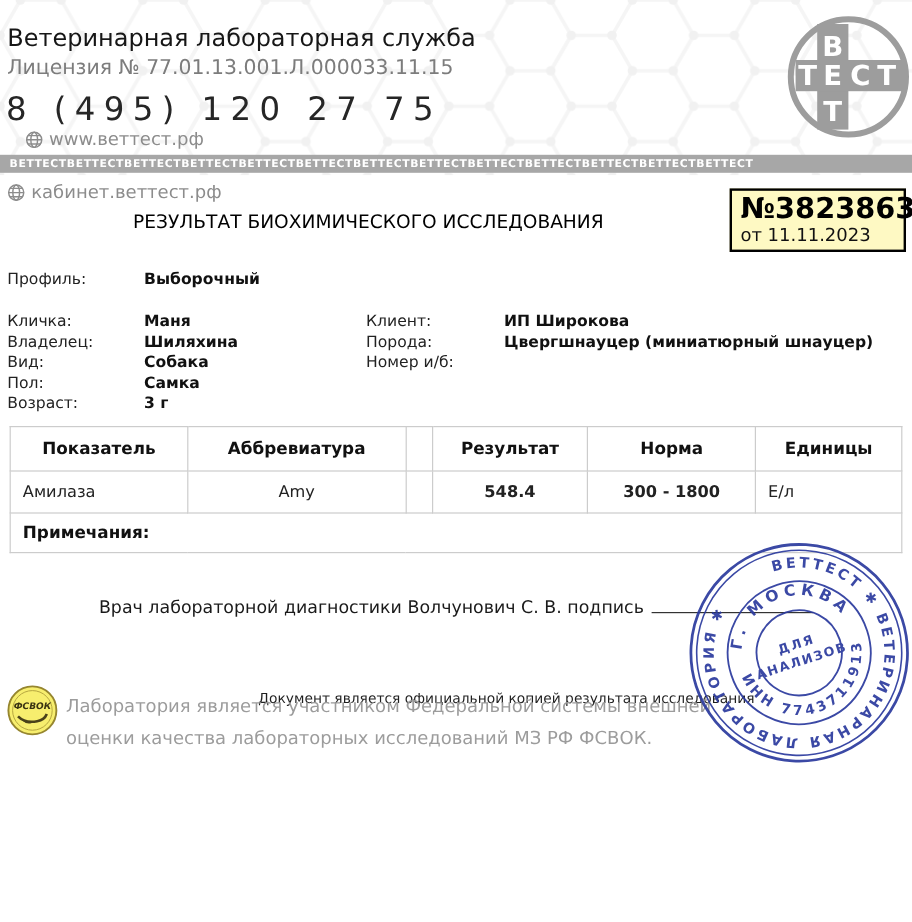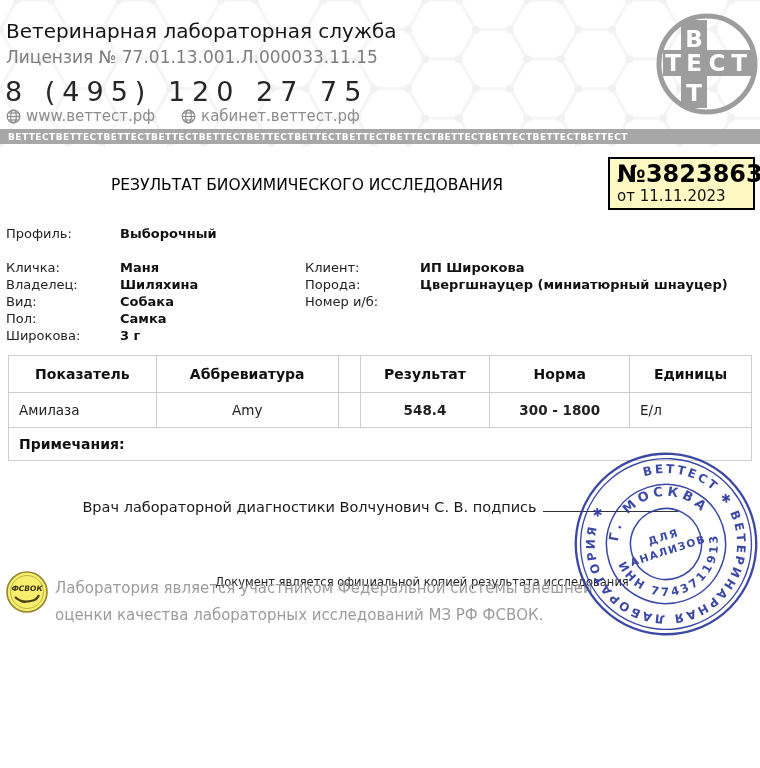--- a/index.html
+++ b/index.html
@@ -6,21 +6,21 @@
   html,body { background:#fff; }
   body { font-family:"DejaVu Sans","Liberation Sans",sans-serif; }
   .page { position:relative; width:760px; height:768px; background:#fff; overflow:hidden; }
 
   
   .header { position:absolute; top:0; left:0; width:760px; height:146px; }
   .hex-bg { position:absolute; inset:0; z-index:0; }
   .org-name { position:absolute; left:6px; top:19px; font-size:20px; color:#161616; z-index:2; }
   .license { position:absolute; left:6px; top:47px; font-size:17px; color:#7c7c7c; z-index:2; }
   .phone { position:absolute; left:5px; top:76px; font-size:27px; color:#262626; letter-spacing:7px; z-index:2; }
-  .urls { position:absolute; left:6px; top:107px; display:flex; gap:26px; align-items:center; font-size:15px; color:#8c8c8c; z-index:2; }
+  .urls { position:absolute; left:6px; top:107px; display:flex; gap:26px; align-items:center; font-size:15px; color:#8c8c8c; z-index:2;flex-direction:column; }
   .url-item { display:flex; align-items:center; gap:5px; }
   .logo { position:absolute; top:6px; right:1px; z-index:2; }
 
   .strip { position:absolute; top:129px; left:0; width:760px; height:15px; background:#a7a7a7; display:flex; align-items:center; padding:0 8px; z-index:2; }
   .strip span { font-size:9px; font-weight:bold; color:#fff; letter-spacing:0.5px; }
 
   
   .report-title { position:absolute; top:176px; left:0; width:614px; text-align:center; font-size:15.5px; color:#000; }
   .number-box { position:absolute; left:608px; top:157px; width:147px; border:2px solid #000; padding:2px 7px 4px 7px; background:#fef9c3; }
   .number-box .num { font-size:24px; font-weight:bold; color:#000; line-height:27px; }
@@ -158,21 +158,21 @@
 
   <div class="profile">
     <span class="info-label">Профиль:</span><span class="info-value">Выборочный</span>
   </div>
 
   <div class="info-left">
     <div class="info-row"><span class="info-label">Кличка:</span><span class="info-value">Маня</span></div>
     <div class="info-row"><span class="info-label">Владелец:</span><span class="info-value">Шиляхина</span></div>
     <div class="info-row"><span class="info-label">Вид:</span><span class="info-value">Собака</span></div>
     <div class="info-row"><span class="info-label">Пол:</span><span class="info-value">Самка</span></div>
-    <div class="info-row"><span class="info-label">Широкова:</span><span class="info-value">3 г</span></div>
+    <div class="info-row"><span class="info-label">Возраст:</span><span class="info-value">3 г</span></div>
   </div>
 
   <div class="info-right">
     <div class="info-row"><span class="info-label">Клиент:</span><span class="info-value">ИП Широкова</span></div>
     <div class="info-row"><span class="info-label">Порода:</span><span class="info-value">Цвергшнауцер (миниатюрный шнауцер)</span></div>
     <div class="info-row"><span class="info-label">Номер и/б:</span><span class="info-value"></span></div>
   </div>
 
   <div class="results">
     <table>

